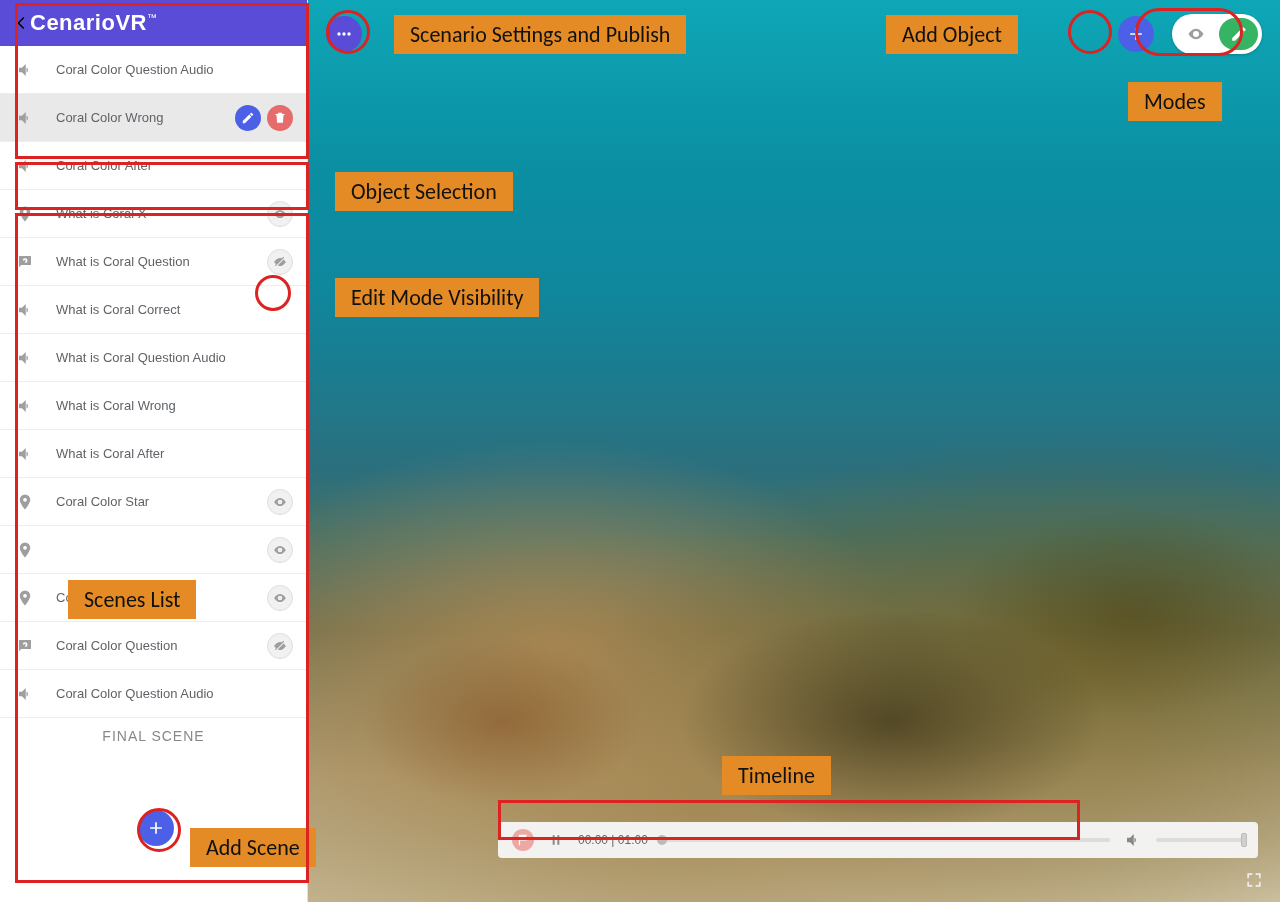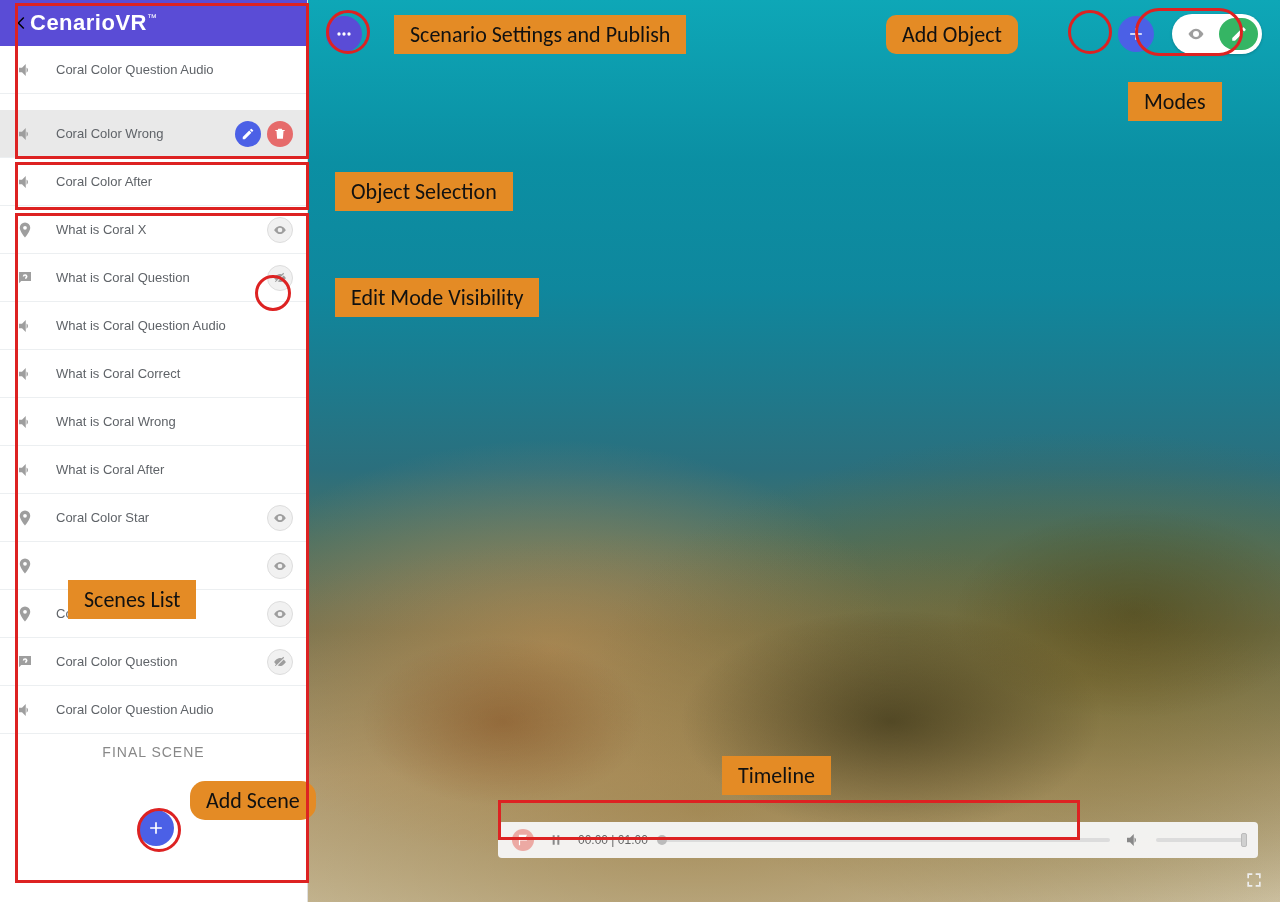--- a/index.html
+++ b/index.html
@@ -9,21 +9,21 @@
 
   
   .sidebar { width: 308px; height: 100%; display: flex; flex-direction: column; border-right: 1px solid #e0e0e0; position: relative; }
   .sidebar-header { height: 46px; background: #5a4cd6; display: flex; align-items: center; gap: 0; padding: 0 12px; }
   .brand { color: #fff; font-size: 22px; font-weight: 700; letter-spacing: .5px; }
   .brand sup { font-size: 10px; font-weight: 400; vertical-align: top; position: relative; top: 2px; }
   .back-arrow svg { fill: #fff; }
 
   .scene-list { flex: 1; overflow: auto; background: #fff; }
   .scene-item { display: flex; align-items: center; gap: 20px; padding: 0 14px; height: 48px; border-bottom: 1px solid #eceff1; font-size: 13px; color: #5f6368; cursor: pointer; }
-  .scene-item.selected { background: #e9e9e9; margin-top: 16px; }
+  .scene-item.selected { background: #e9e9e9; }
   .scene-item .icon { width: 22px; height: 22px; display: inline-flex; align-items: center; justify-content: center; color: #9e9e9e; }
   .scene-item .label { flex: 1; white-space: nowrap; overflow: hidden; text-overflow: ellipsis; }
   .scene-item .trail { display: flex; align-items: center; gap: 6px; }
   .round-btn { width: 26px; height: 26px; border-radius: 50%; display: inline-flex; align-items: center; justify-content: center; cursor: pointer; }
   .round-btn.blue { background: #4b60e6; color: #fff; }
   .round-btn.red  { background: #e66b6b; color: #fff; }
   .round-btn.grey { background: #f1f1f1; color: #9e9e9e; border: 1px solid #ddd; }
 
   .final-scene { text-align: center; padding: 10px 16px 6px; font-size: 14px; letter-spacing: 1px; color: #888; }
 
@@ -207,30 +207,30 @@
             </span>
           </span>
       </div>
 
       <div class="scene-item">
         <span class="icon">
             <svg width="18" height="18">
               <use href="#i-audio"></use>
             </svg>
           </span>
+        <span class="label">What is Coral Correct</span>
+      </div>
+
+      <div class="scene-item">
+        <span class="icon">
+            <svg width="18" height="18">
+              <use href="#i-audio"></use>
+            </svg>
+          </span>
         <span class="label">What is Coral Question Audio</span>
-      </div>
-
-      <div class="scene-item">
-        <span class="icon">
-            <svg width="18" height="18">
-              <use href="#i-audio"></use>
-            </svg>
-          </span>
-        <span class="label">What is Coral Correct</span>
       </div>
 
       <div class="scene-item">
         <span class="icon">
             <svg width="18" height="18">
               <use href="#i-audio"></use>
             </svg>
           </span>
         <span class="label">What is Coral Wrong</span>
       </div>
@@ -389,27 +389,27 @@
     <span class="fullscreen-btn">
         <svg width="20" height="20">
           <use href="#i-full"></use>
         </svg>
       </span>
   </main>
 </div>
 
 <div>
   <div class="annot" style="left:394px; top:15px;">Scenario Settings and Publish</div>
-  <div class="annot" style="left:886px; top:15px;border-radius:10px;">Add Object</div>
+  <div class="annot" style="left:886px; top:15px;">Add Object</div>
   <div class="annot" style="left:1128px; top:82px;">Modes</div>
   <div class="annot" style="left:335px; top:172px;">Object Selection</div>
   <div class="annot" style="left:335px; top:278px;">Edit Mode Visibility</div>
   <div class="annot" style="left:68px;  top:580px;">Scenes List</div>
   <div class="annot" style="left:722px; top:756px;">Timeline</div>
-  <div class="annot" style="left:190px; top:781px;border-radius:15px;">Add Scene</div>
+  <div class="annot" style="left:190px; top:828px;">Add Scene</div>
 
   <span class="ring" style="left:326px; top:10px;  width:44px; height:44px;"></span>
   <span class="ring" style="left:1068px; top:10px; width:44px; height:44px;"></span>
   <span class="ring" style="left:255px; top:275px; width:36px; height:36px;"></span>
   <span class="ring" style="left:137px; top:808px; width:44px; height:44px;"></span>
 
   <span class="box" style="left:1135px; top:8px;  width:108px; height:48px; border-radius:40px;"></span>
   <span class="box" style="left:15px;  top:3px;  width:294px; height:156px;"></span>
   <span class="box" style="left:15px;  top:162px; width:294px; height:48px;"></span>
   <span class="box" style="left:15px;  top:213px; width:294px; height:670px;"></span>

